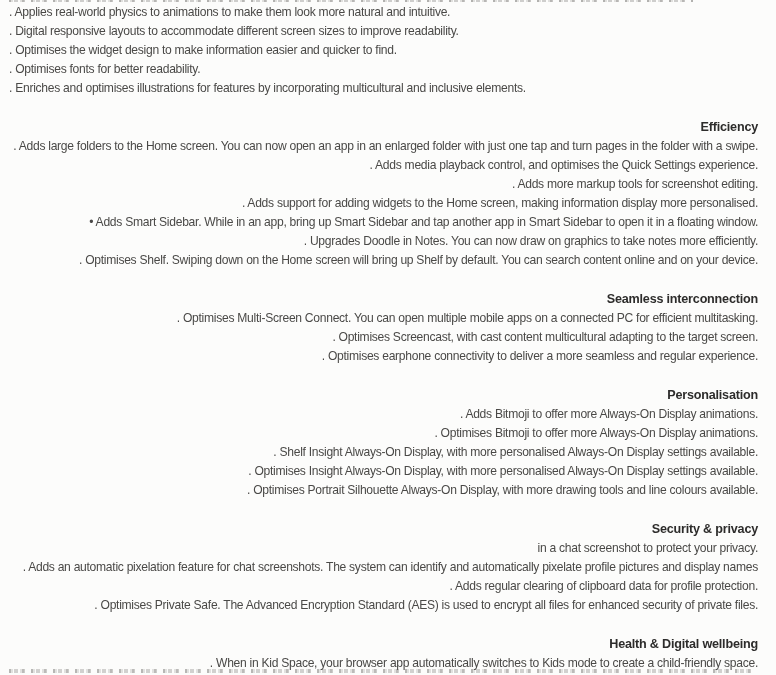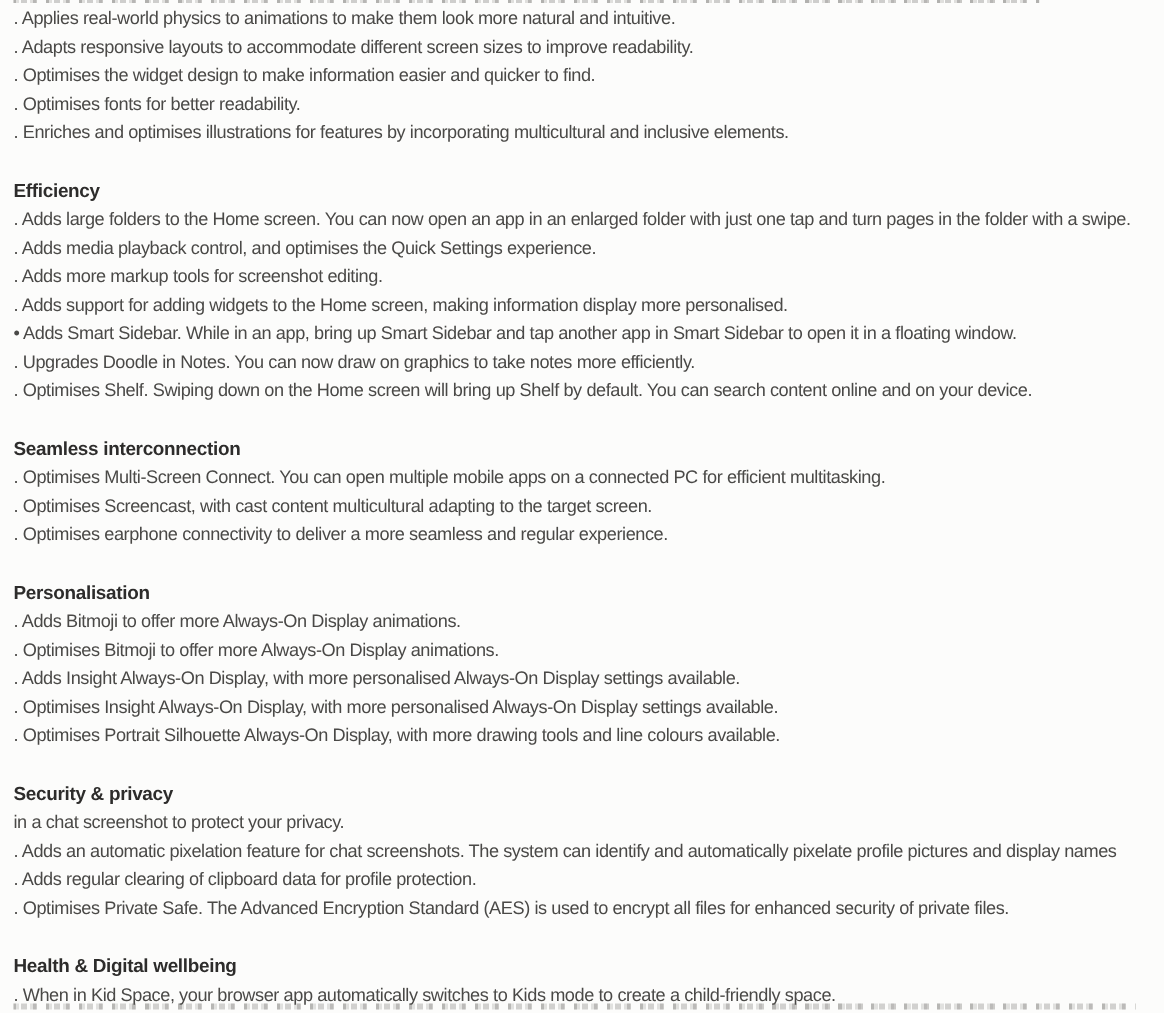--- a/index.html
+++ b/index.html
@@ -18,20 +18,21 @@
     position: absolute;
     top: 3px;
     left: 9px;
     right: 18px;
   }
   .section {
     margin: 0;
   }
   .section + .section {
     margin-top: 20px;
+    text-align: right;
   }
   .heading {
     height: 19px;
     line-height: 19px;
     font-size: 12.6px;
     font-weight: bold;
     letter-spacing: -0.2px;
     color: #2d2c2b;
     white-space: nowrap;
   }
@@ -69,21 +70,21 @@
 </style>
 </head>
 <body>
 
 <div class="clipped-line clipped-top"></div>
 
 <div class="content">
     <div class="section">
 
   <div class="line">. Applies real-world physics to animations to make them look more natural and intuitive.</div>
-      <div class="line">. Adapts responsive layouts to accommodate different screen sizes to improve readability.</div>
+      <div class="line">. Digital responsive layouts to accommodate different screen sizes to improve readability.</div>
       <div class="line">. Optimises the widget design to make information easier and quicker to find.</div>
       <div class="line">. Optimises fonts for better readability.</div>
       <div class="line">. Enriches and optimises illustrations for features by incorporating multicultural and inclusive elements.</div>
     </div>
     <div class="section">
     <div class="heading">Efficiency</div>
   <div class="line">. Adds large folders to the Home screen. You can now open an app in an enlarged folder with just one tap and turn pages in the folder with a swipe.</div>
       <div class="line">. Adds media playback control, and optimises the Quick Settings experience.</div>
       <div class="line">. Adds more markup tools for screenshot editing.</div>
       <div class="line">. Adds support for adding widgets to the Home screen, making information display more personalised.</div>
@@ -94,21 +95,21 @@
     <div class="section">
     <div class="heading">Seamless interconnection</div>
   <div class="line">. Optimises Multi-Screen Connect. You can open multiple mobile apps on a connected PC for efficient multitasking.</div>
       <div class="line">. Optimises Screencast, with cast content multicultural adapting to the target screen.</div>
       <div class="line">. Optimises earphone connectivity to deliver a more seamless and regular experience.</div>
     </div>
     <div class="section">
     <div class="heading">Personalisation</div>
   <div class="line">. Adds Bitmoji to offer more Always-On Display animations.</div>
       <div class="line">. Optimises Bitmoji to offer more Always-On Display animations.</div>
-      <div class="line">. Adds Insight Always-On Display, with more personalised Always-On Display settings available.</div>
+      <div class="line">. Shelf Insight Always-On Display, with more personalised Always-On Display settings available.</div>
       <div class="line">. Optimises Insight Always-On Display, with more personalised Always-On Display settings available.</div>
       <div class="line">. Optimises Portrait Silhouette Always-On Display, with more drawing tools and line colours available.</div>
     </div>
     <div class="section">
     <div class="heading">Security &amp; privacy</div>
   <div class="line">in a chat screenshot to protect your privacy.</div>
       <div class="line">. Adds an automatic pixelation feature for chat screenshots. The system can identify and automatically pixelate profile pictures and display names</div>
       <div class="line">. Adds regular clearing of clipboard data for profile protection.</div>
       <div class="line">. Optimises Private Safe. The Advanced Encryption Standard (AES) is used to encrypt all files for enhanced security of private files.</div>
     </div>

